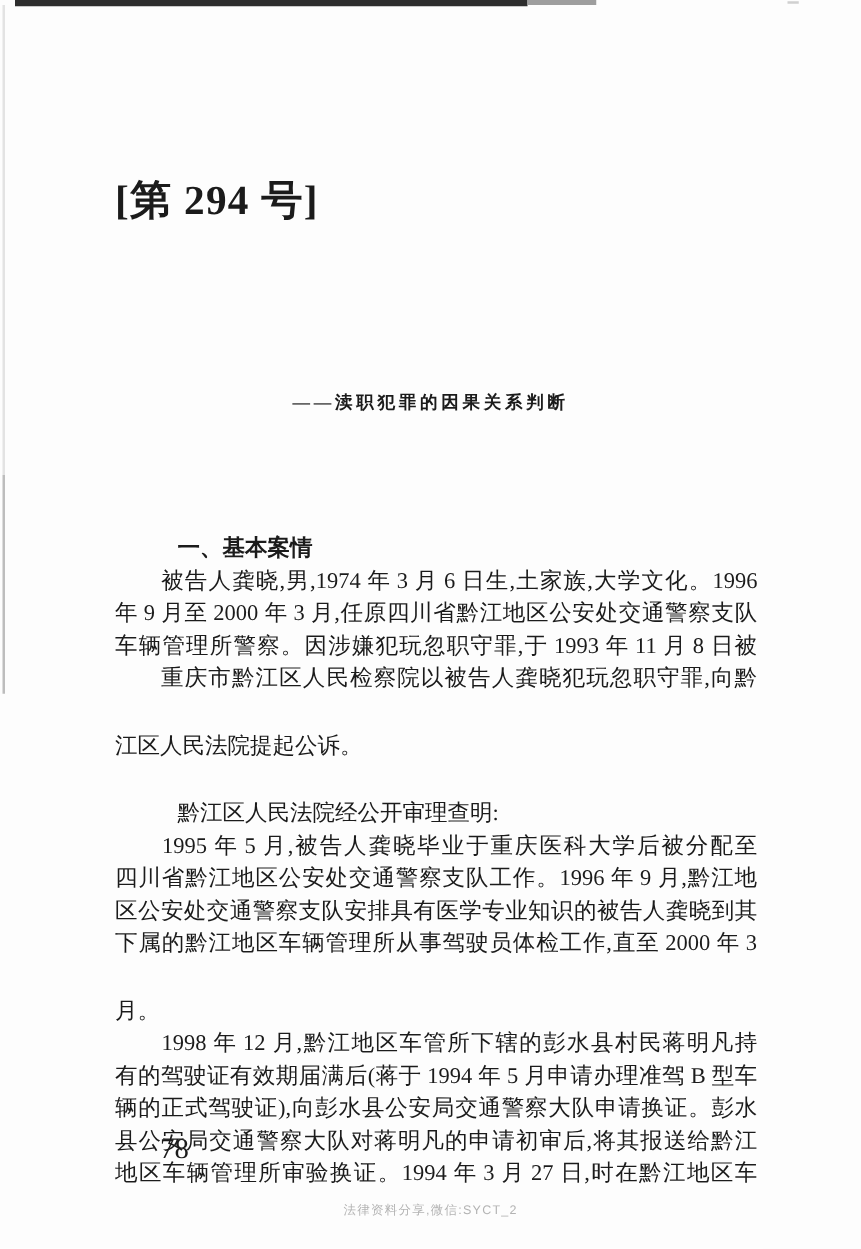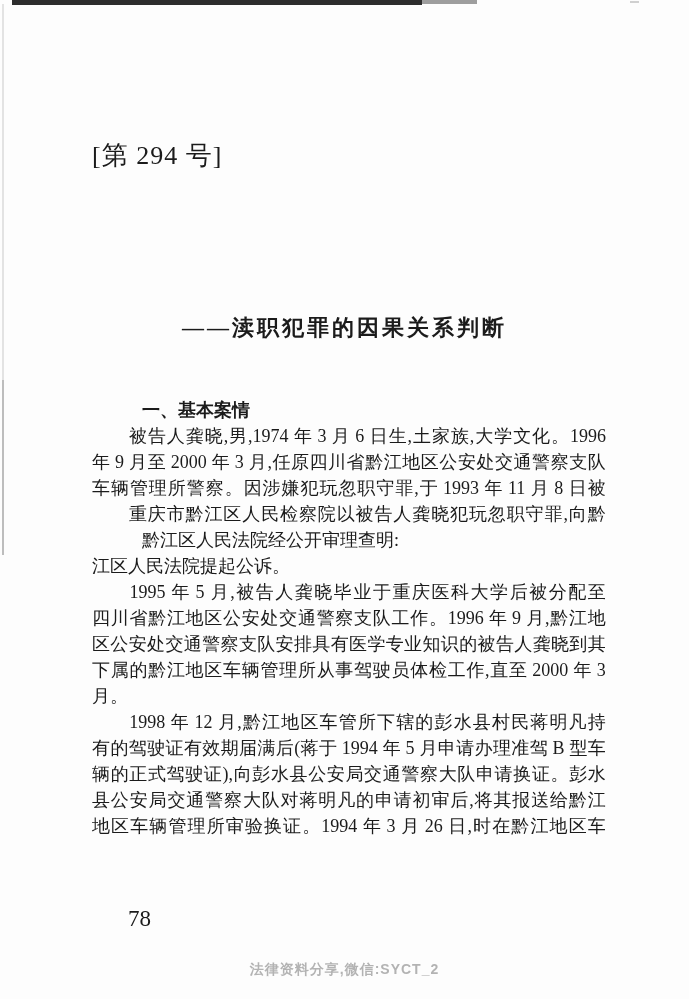--- a/index.html
+++ b/index.html
@@ -13,38 +13,38 @@
     background:var(--paper); color:var(--ink);
     font-family:"Liberation Serif","DejaVu Serif",serif;
   }
   
   .bar-dark{position:absolute; top:0; left:12px; width:410px; height:5px; background:var(--bar-dark);}
   .bar-gray{position:absolute; top:0; left:422px; width:55px; height:4px; background:var(--bar-gray);}
   .bar-faint{position:absolute; top:1px; left:630px; width:9px; height:2px; background:var(--bar-faint);}
   .edge-light{position:absolute; top:4px; left:2px; width:2px; height:376px; background:var(--edge-light);}
   .edge-dark{position:absolute; top:380px; left:2px; width:2px; height:175px; background:var(--edge-dark);}
   
-  .case-number{position:absolute; left:92px; top:138px; font-size:26px; font-weight:normal; letter-spacing:1px;text-align:center;}
+  .case-number{position:absolute; left:92px; top:138px; font-size:33px; font-weight:bold; letter-spacing:1px;text-align:center;}
   .title{position:absolute; left:0; right:0; top:274px; margin:0; text-align:center;
          font-size:27px; font-weight:bold; letter-spacing:2px;}
   .subtitle{position:absolute; left:0; right:0; top:313px; text-align:center;
-            font-size:22px; font-weight:bold; letter-spacing:3px;}
+            font-size:14px; font-weight:bold; letter-spacing:3px;}
   
   .body-text{position:absolute; left:92px; top:397px; width:514px;}
   .line{height:26px; line-height:26px; font-size:18px; overflow:hidden; white-space:nowrap;}
   .line.heading{font-weight:bold;}
-  .line.plain{text-align:left;}
+  .line.plain{text-align:left;margin-top:28px;}
   .line.plain.indent{text-indent:50px;}
   .line.fill{display:flex; justify-content:space-between; white-space:normal;}
   .line.fill span{flex:0 0 auto; white-space:pre;}
   .line.fill .ind-spacer{flex:0 0 36px; width:36px;}
   .page-number{position:absolute; left:128px; top:868px; font-size:23px; line-height:22px;margin-top:40px;}
   .footer{position:absolute; left:0; right:0; top:961px; text-align:center;
           font-family:"Liberation Sans","DejaVu Sans",sans-serif;
-          font-size:14px; letter-spacing:1px; color:var(--watermark);font-weight:bold;}
+          font-size:10px; letter-spacing:1px; color:var(--watermark);}
 </style>
 </head>
 <body>
 
 <div class="page">
   <div class="bar-dark"></div>
   <div class="bar-gray"></div>
   <div class="bar-faint"></div>
   <div class="edge-light"></div>
   <div class="edge-dark"></div>
@@ -161,22 +161,22 @@
         <span>犯</span>
         <span>玩</span>
         <span>忽</span>
         <span>职</span>
         <span>守</span>
         <span>罪</span>
         <span>,</span>
         <span>向</span>
         <span>黔</span>
       </div>
+      <div class="line plain">江区人民法院提起公诉。</div>
       <div class="line plain indent">黔江区人民法院经公开审理查明:</div>
-      <div class="line plain">江区人民法院提起公诉。</div>
       <div class="line fill indent">
         <span class="ind-spacer"></span>
         <span>1995 </span>
         <span>年</span>
         <span> 5 </span>
         <span>月</span>
         <span>,</span>
         <span>被</span>
         <span>告</span>
         <span>人</span>
@@ -412,21 +412,21 @@
         <span>所</span>
         <span>审</span>
         <span>验</span>
         <span>换</span>
         <span>证</span>
         <span>。</span>
         <span>1994 </span>
         <span>年</span>
         <span> 3 </span>
         <span>月</span>
-        <span> 26 </span>
+        <span> 27 </span>
         <span>日</span>
         <span>,</span>
         <span>时</span>
         <span>在</span>
         <span>黔</span>
         <span>江</span>
         <span>地</span>
         <span>区</span>
         <span>车</span>
       </div>

